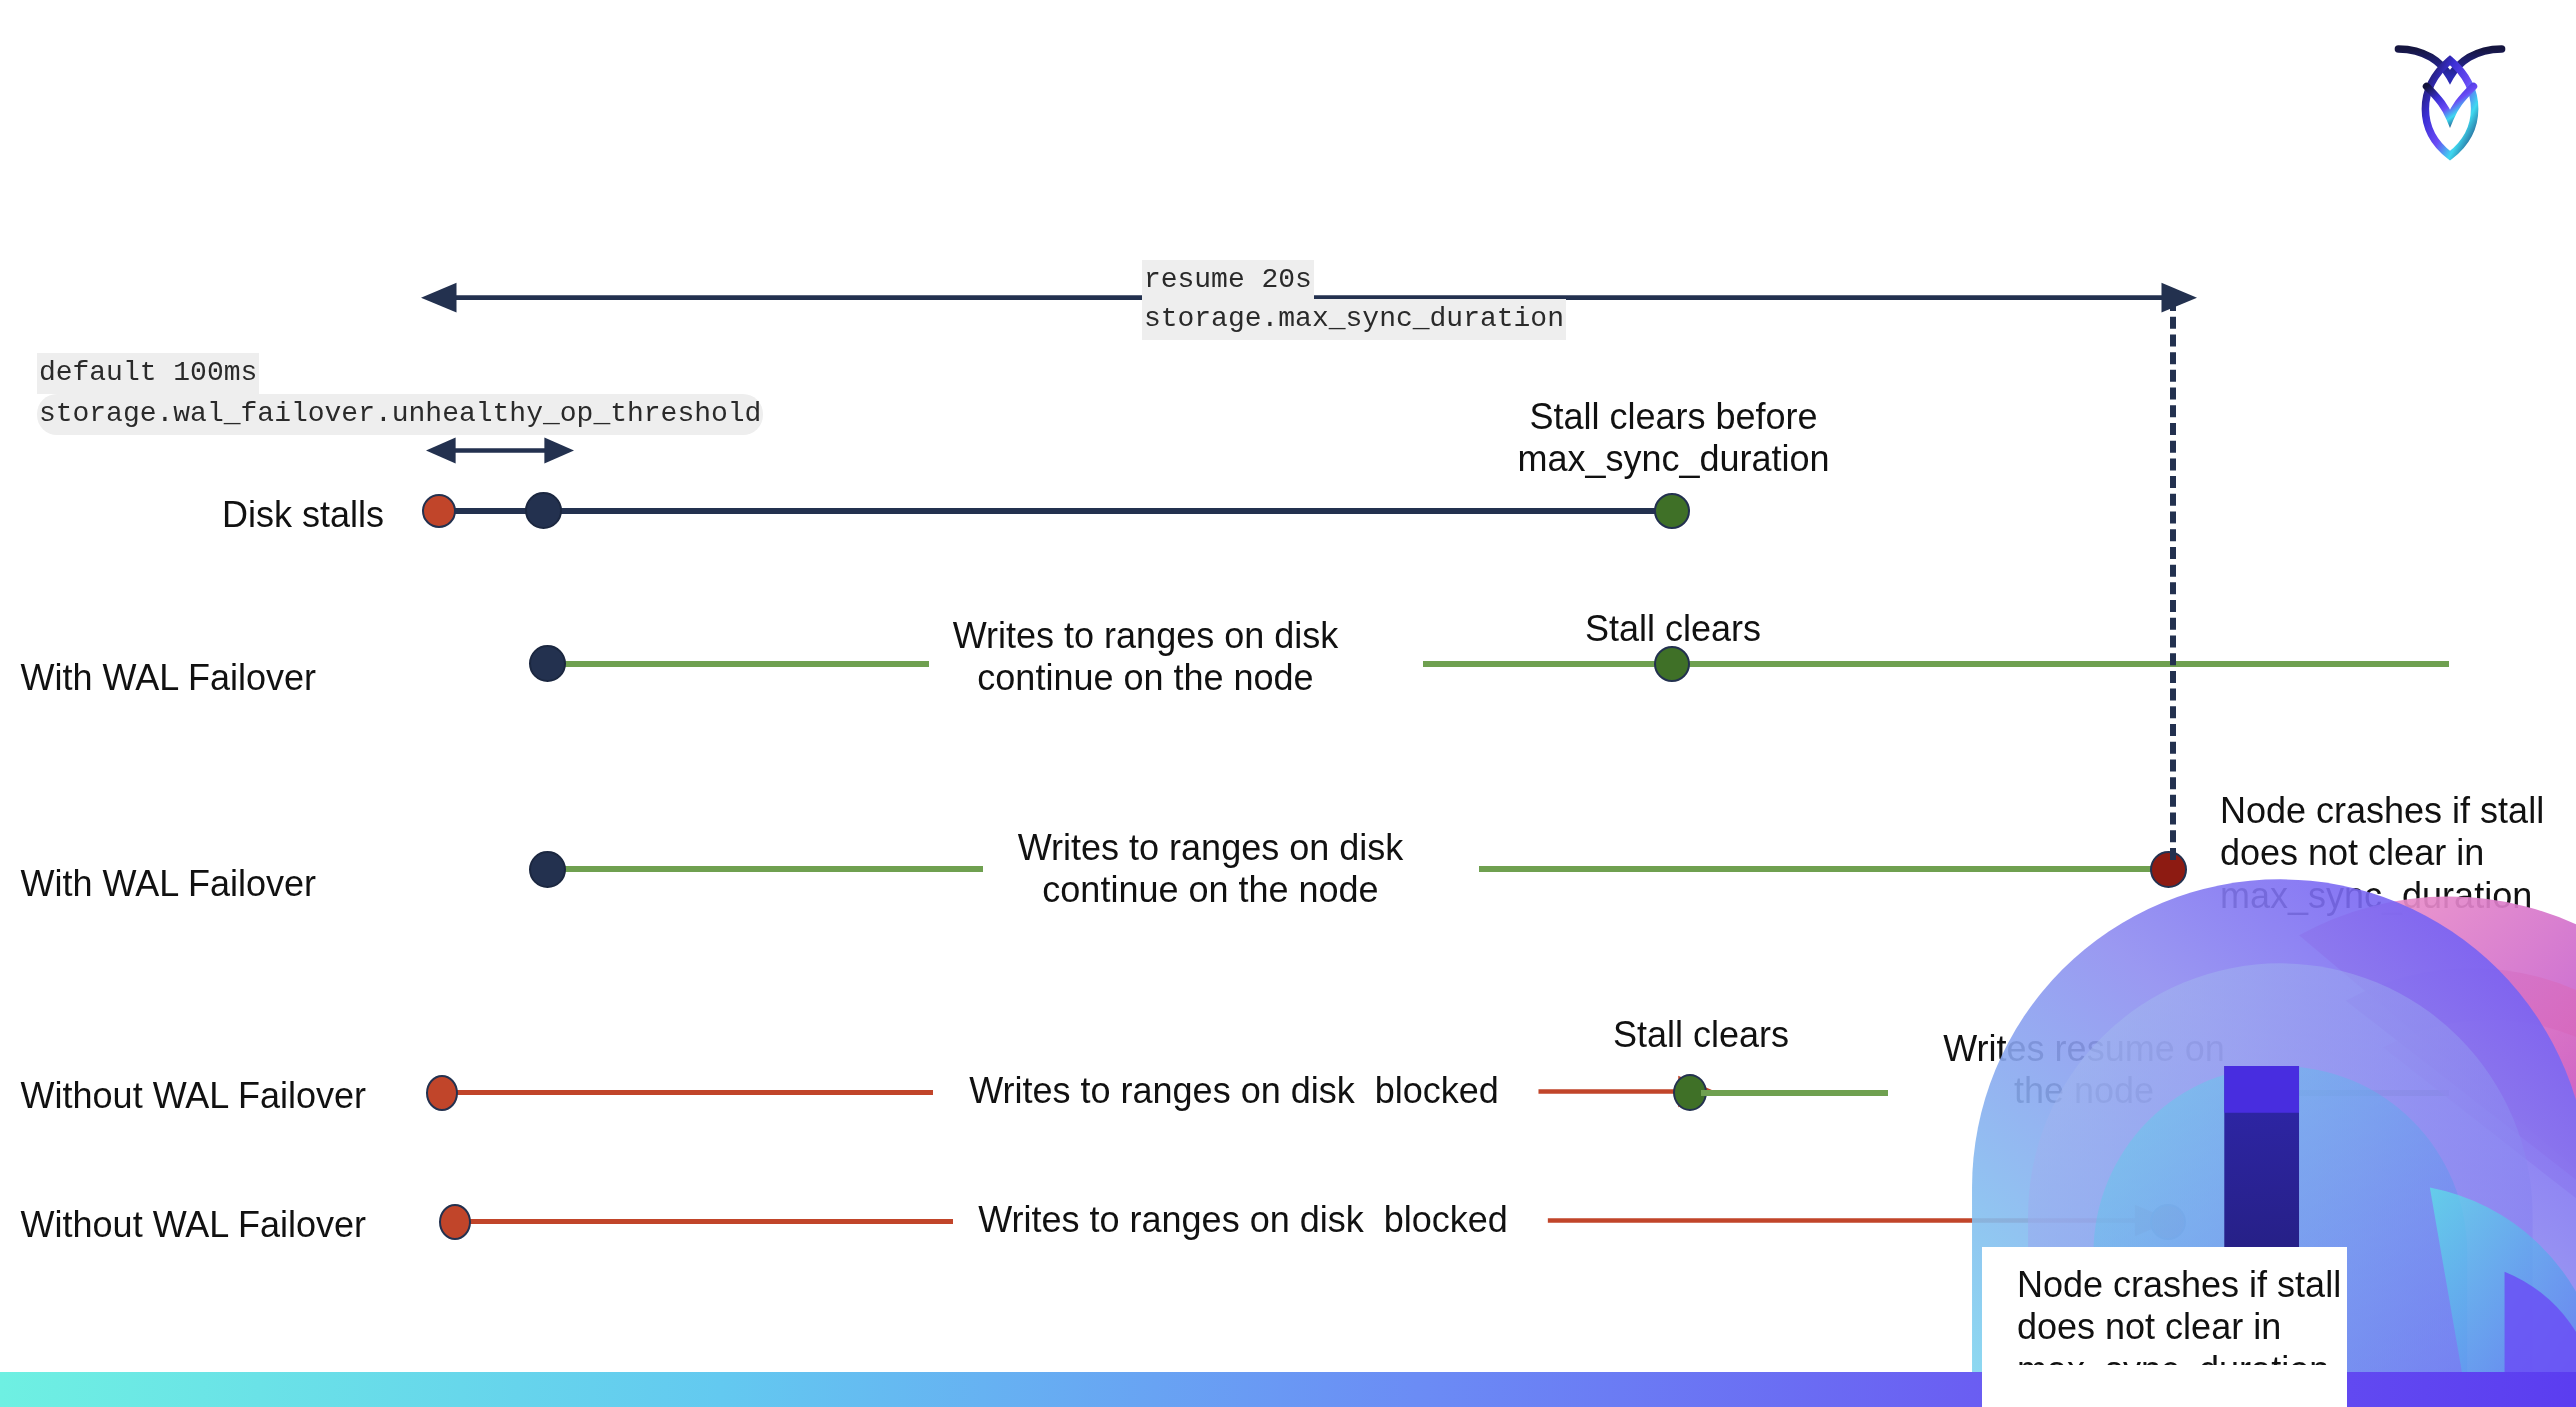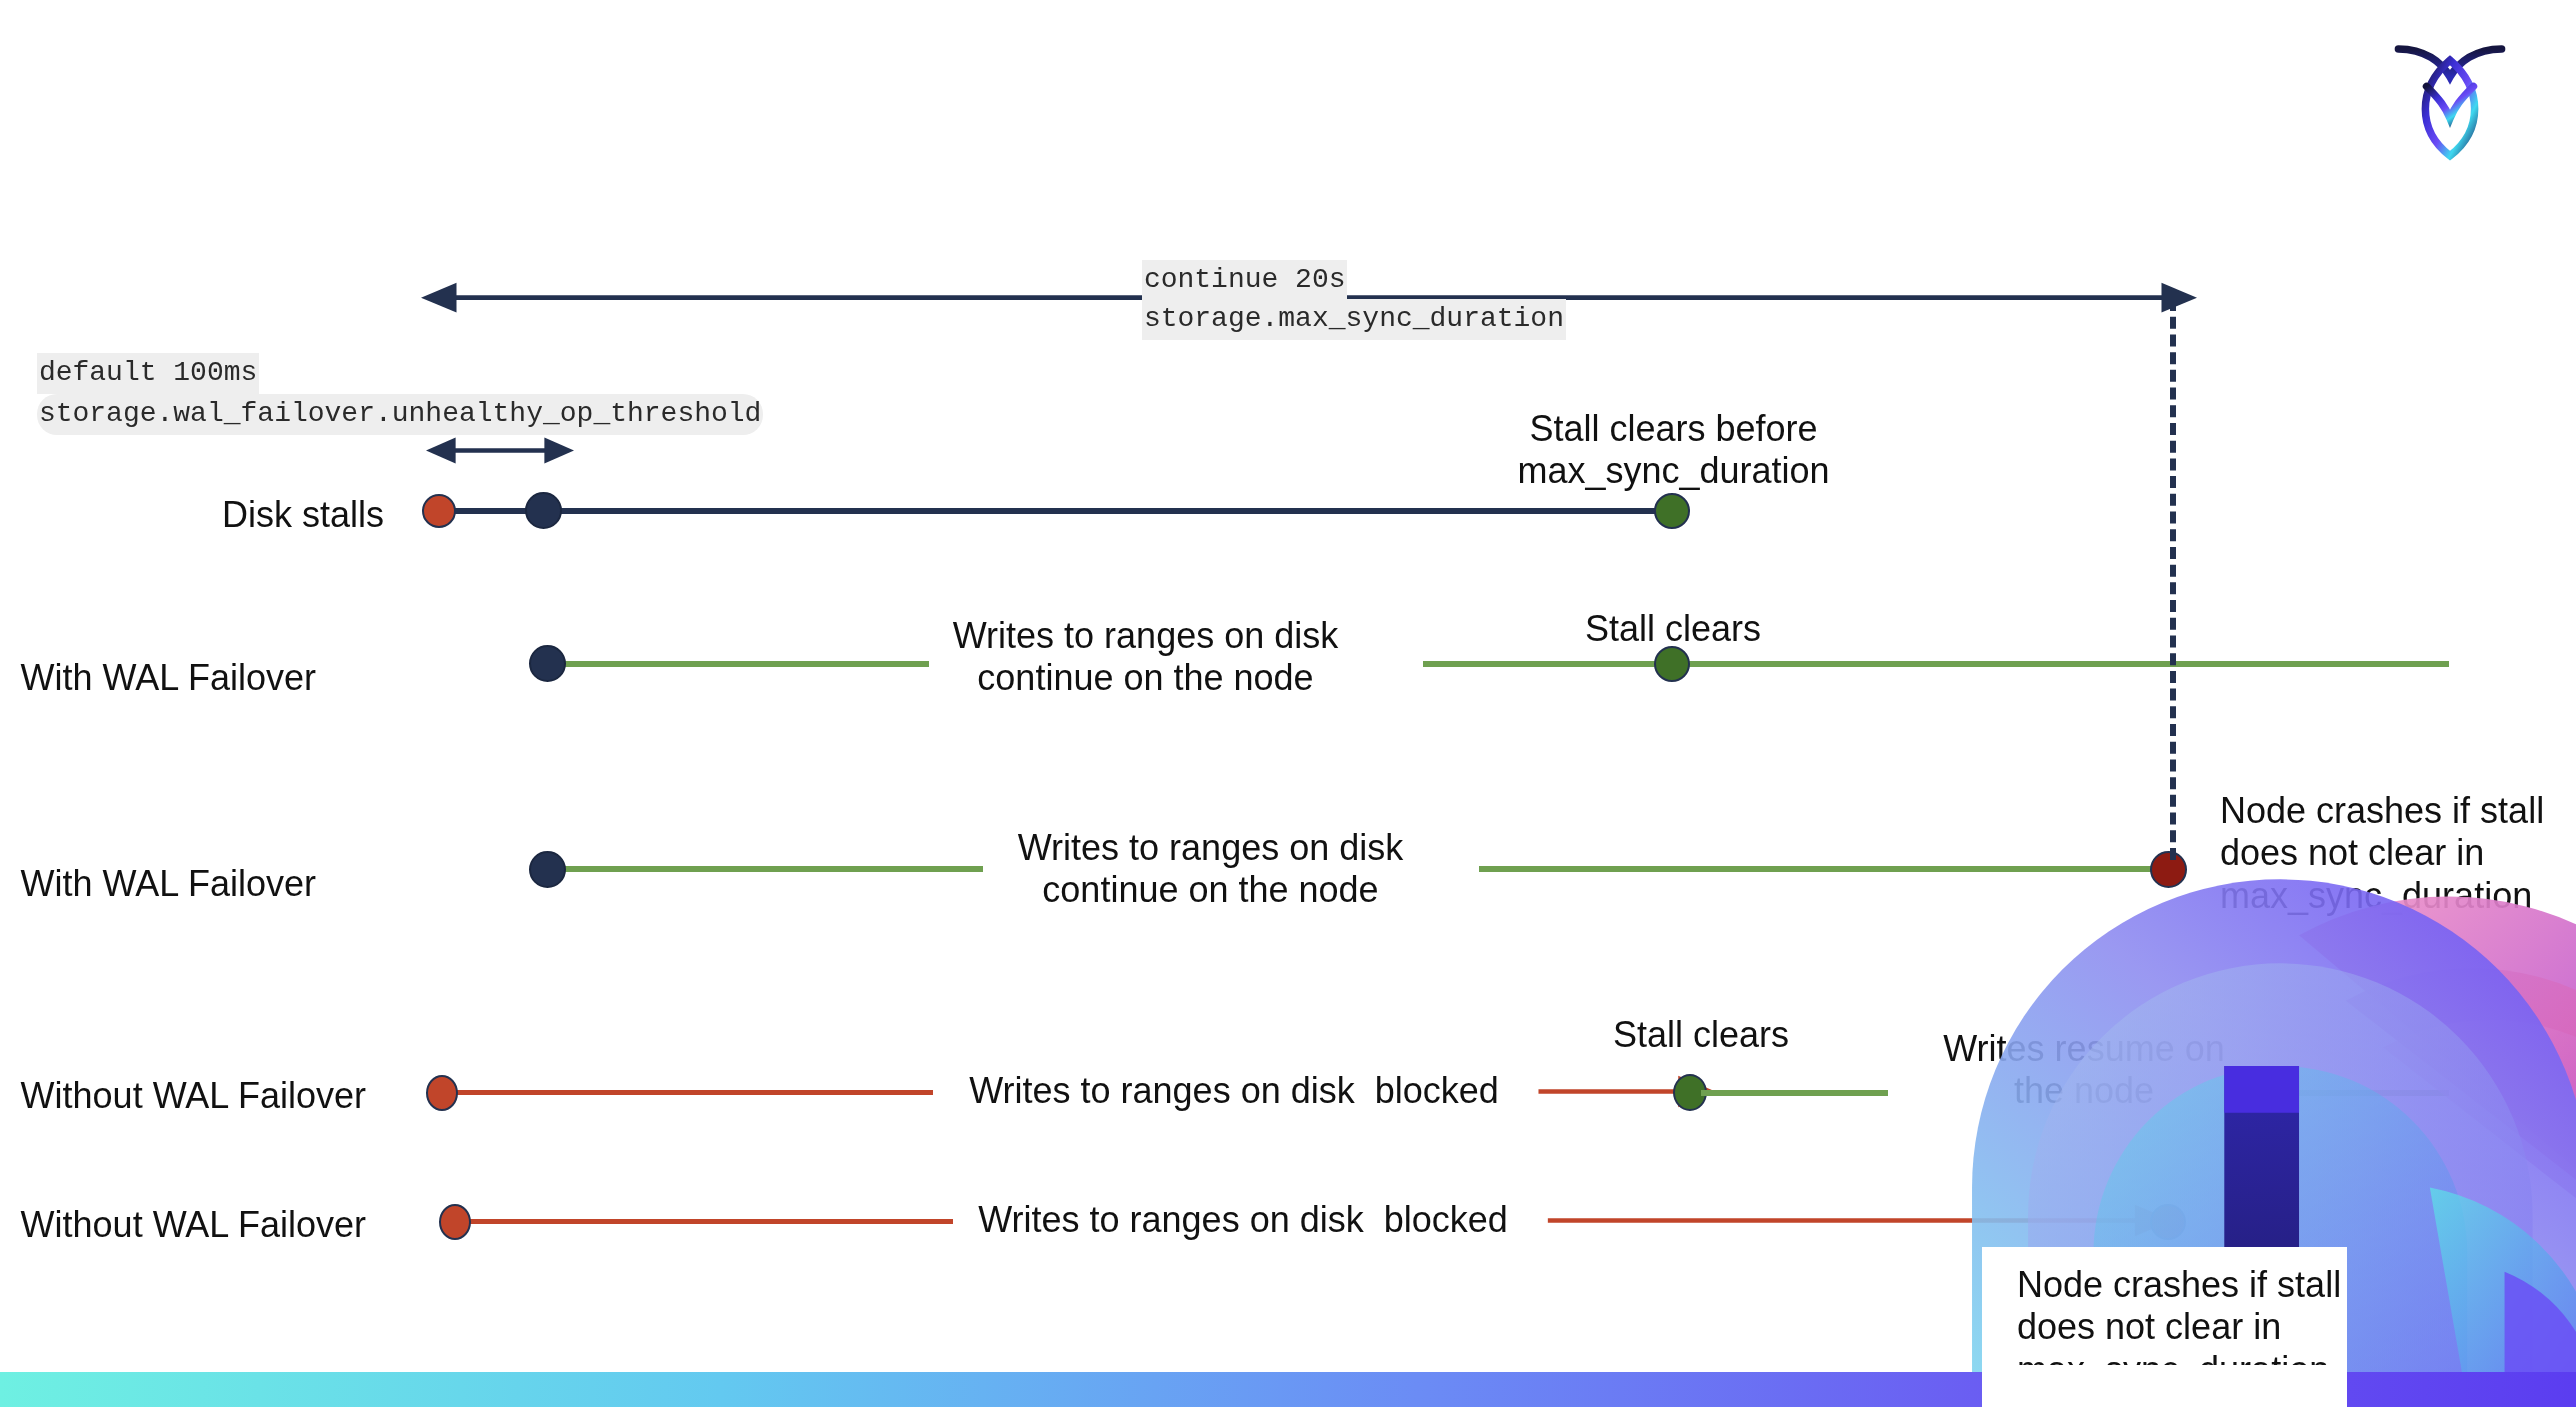--- a/index.html
+++ b/index.html
@@ -89,40 +89,40 @@
       <path d="M65 92 L65 132" fill="none" stroke="url(#lg)" stroke-width="8" stroke-linecap="round"></path>
     </svg>
   </div>
 
   <svg class="lbl" style="left:421px; top:277px; width:1776px; height:45px;" viewBox="0 0 1900 48" width="1776" height="45">
     <line x1="28" y1="22" x2="1872" y2="22" stroke="#23314f" stroke-width="5"></line>
     <polygon points="0,22 38,6 38,38" fill="#23314f"></polygon>
     <polygon points="1900,22 1862,6 1862,38" fill="#23314f"></polygon>
   </svg>
 
-  <div class="code" style="left:1142px; top:260px;">continue 20s</div>
+  <div class="code" style="left:1142px; top:260px;">resume 20s</div>
   <div class="code" style="left:1142px; top:299px;">storage.max_sync_duration</div>
 
   <div class="code" style="left:37px; top:353px;">default 100ms</div>
   <div class="code" style="left:37px; top:394px;border-radius:20px;">storage.wal_failover.unhealthy_op_threshold</div>
 
   <svg class="lbl" style="left:425px; top:432px; width:150px; height:37px;" viewBox="0 0 160 40" width="150" height="37">
     <line x1="24" y1="20" x2="136" y2="20" stroke="#23314f" stroke-width="5"></line>
     <polygon points="0,20 32,6 32,34" fill="#23314f"></polygon>
     <polygon points="160,20 128,6 128,34" fill="#23314f"></polygon>
   </svg>
 
   <div class="lbl row-label" style="left:222px; top:494px;">Disk stalls</div>
 
   <div class="seg navy" style="left:437px; top:508px; width:1234px;"></div>
   <div class="dot orange" style="left:422px; top:494px; width:34px; height:34px; background:#c1452a;"></div>
   <div class="dot navy" style="left:525px; top:492px; width:37px; height:37px;"></div>
   <div class="dot green" style="left:1654px; top:493px; width:36px; height:36px;"></div>
 
-  <div class="lbl ann" style="left:1496px; top:408px; width:355px;">Stall clears before
+  <div class="lbl ann" style="left:1496px; top:396px; width:355px;">Stall clears before
 max_sync_duration</div>
 
   <div class="lbl row-label" style="left:20.6px; top:657px;">With WAL Failover</div>
 
   <div class="seg green" style="left:544px; top:661px; width:385px;"></div>
   <div class="seg green" style="left:1423px; top:661px; width:1026px;"></div>
   <div class="dot navy" style="left:529px; top:645px; width:37px; height:37px;"></div>
   <div class="dot green" style="left:1654px; top:646px; width:36px; height:36px;"></div>
 
   <div class="lbl ann" style="left:935px; top:615px; width:421px;">Writes to ranges on disk

